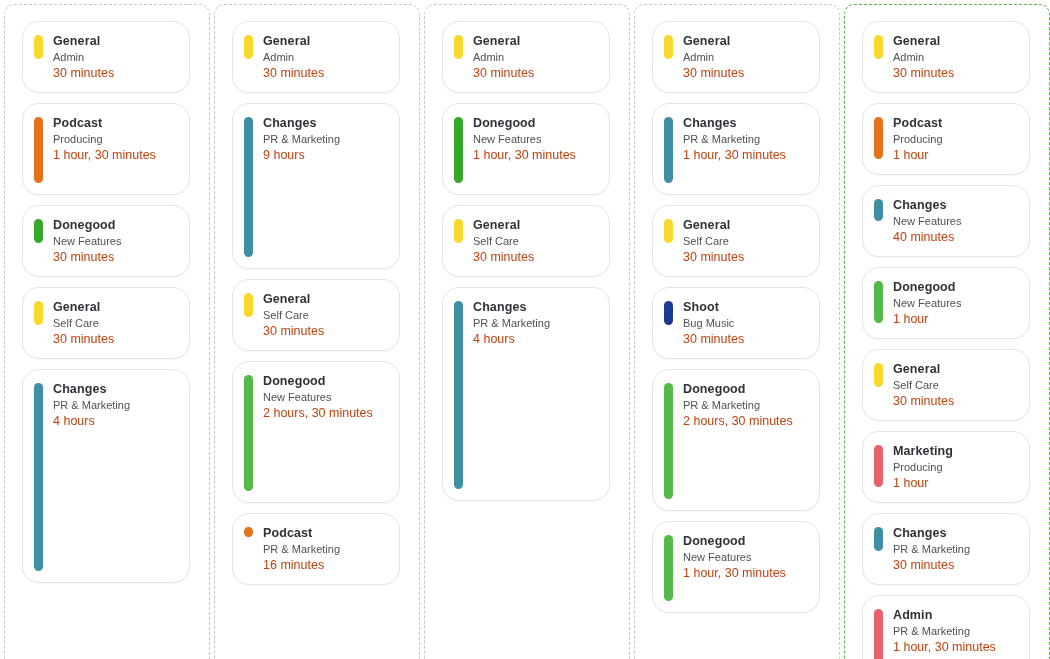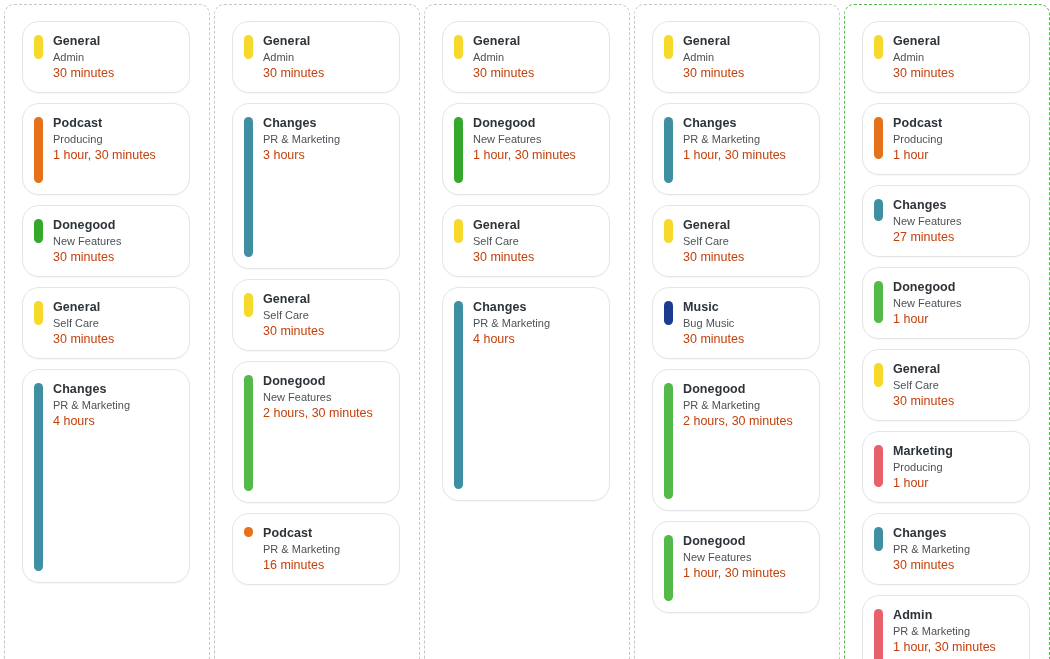--- a/index.html
+++ b/index.html
@@ -150,21 +150,21 @@
           <div class="card-title">General</div>
           <div class="card-sub">Admin</div>
           <div class="card-dur">30 minutes</div>
         </div>
       </div>
       <div class="card">
         <div class="card-bar" style="background: rgb(63, 143, 163); height: 140px;"></div>
         <div class="card-body">
           <div class="card-title">Changes</div>
           <div class="card-sub">PR &amp; Marketing</div>
-          <div class="card-dur">3 hours</div>
+          <div class="card-dur">9 hours</div>
         </div>
       </div>
       <div class="card">
         <div class="card-bar" style="background: rgb(246, 217, 43); height: 24px;"></div>
         <div class="card-body">
           <div class="card-title">General</div>
           <div class="card-sub">Self Care</div>
           <div class="card-dur">30 minutes</div>
         </div>
       </div>
@@ -240,21 +240,21 @@
         <div class="card-bar" style="background: rgb(246, 217, 43); height: 24px;"></div>
         <div class="card-body">
           <div class="card-title">General</div>
           <div class="card-sub">Self Care</div>
           <div class="card-dur">30 minutes</div>
         </div>
       </div>
       <div class="card">
         <div class="card-bar" style="background: rgb(28, 58, 143); height: 24px;"></div>
         <div class="card-body">
-          <div class="card-title">Music</div>
+          <div class="card-title">Shoot</div>
           <div class="card-sub">Bug Music</div>
           <div class="card-dur">30 minutes</div>
         </div>
       </div>
       <div class="card">
         <div class="card-bar" style="background: rgb(83, 185, 72); height: 116px;"></div>
         <div class="card-body">
           <div class="card-title">Donegood</div>
           <div class="card-sub">PR &amp; Marketing</div>
           <div class="card-dur">2 hours, 30 minutes</div>
@@ -284,21 +284,21 @@
           <div class="card-title">Podcast</div>
           <div class="card-sub">Producing</div>
           <div class="card-dur">1 hour</div>
         </div>
       </div>
       <div class="card">
         <div class="card-bar" style="background: rgb(63, 143, 163); height: 22px;"></div>
         <div class="card-body">
           <div class="card-title">Changes</div>
           <div class="card-sub">New Features</div>
-          <div class="card-dur">27 minutes</div>
+          <div class="card-dur">40 minutes</div>
         </div>
       </div>
       <div class="card">
         <div class="card-bar" style="background: rgb(83, 185, 72); height: 42px;"></div>
         <div class="card-body">
           <div class="card-title">Donegood</div>
           <div class="card-sub">New Features</div>
           <div class="card-dur">1 hour</div>
         </div>
       </div>

